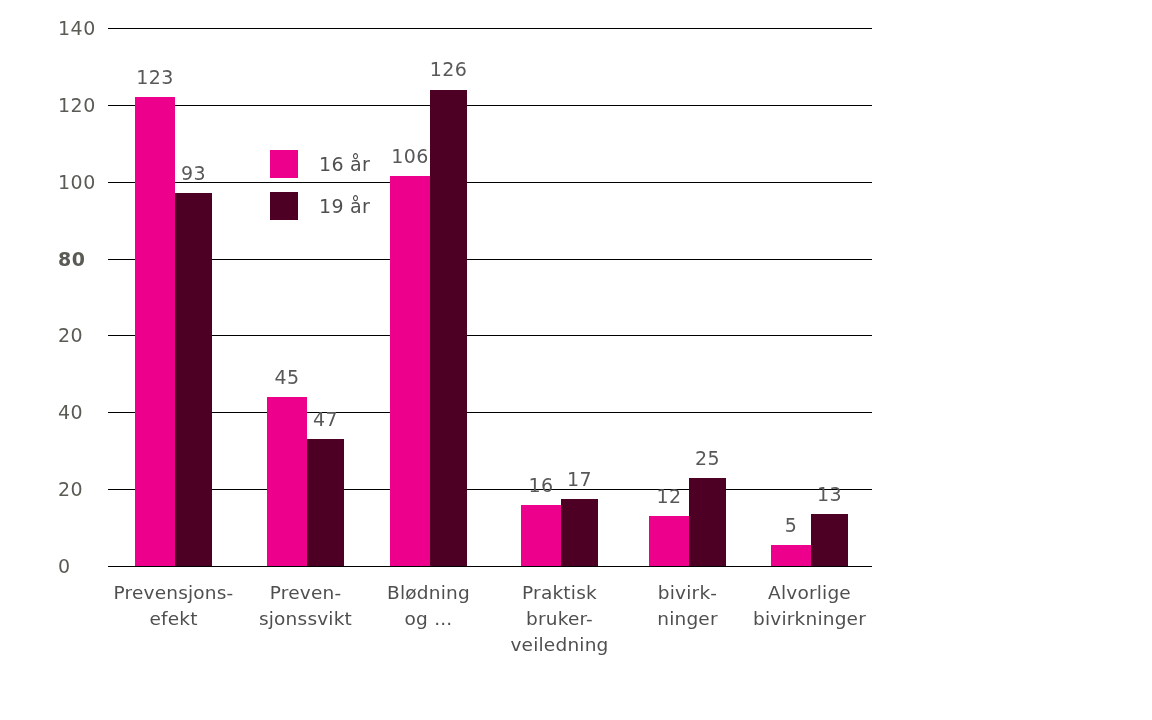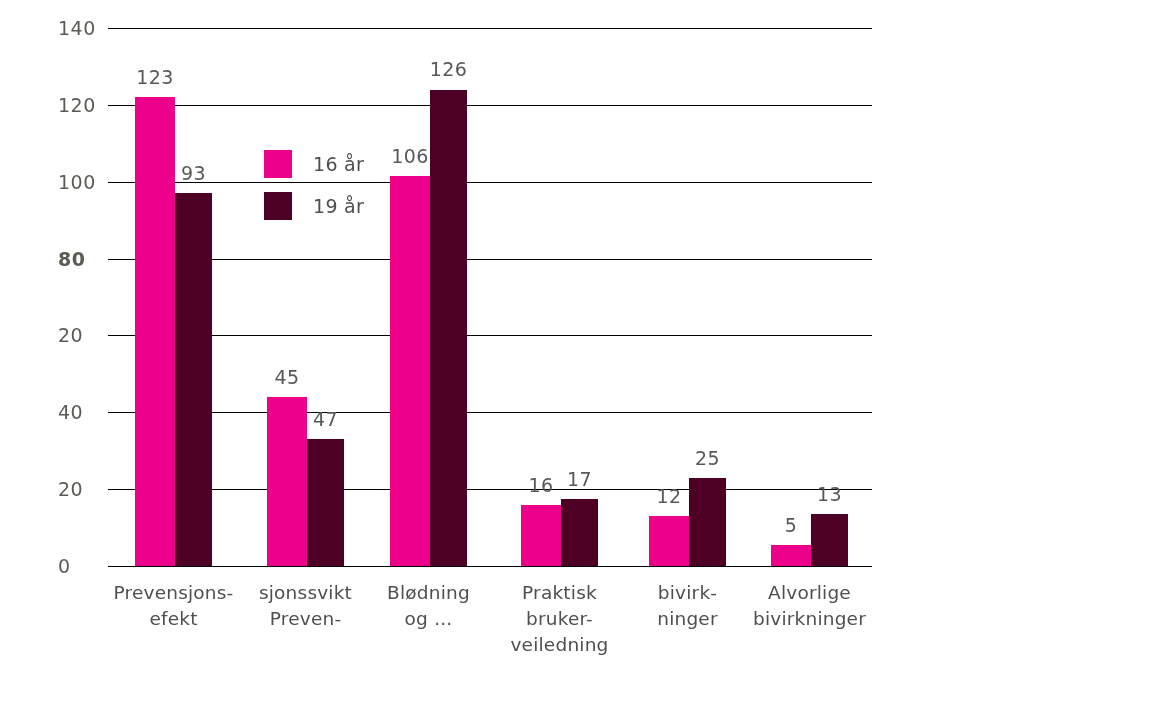--- a/index.html
+++ b/index.html
@@ -83,21 +83,21 @@
     color: #4f4f4f;
     text-align: center;
     transform: translateX(-50%);
     width: 160px;
     letter-spacing: 0.2px;
   }
 
   
   .legend {
     position: absolute;
-    left: 264px;
+    left: 270px;
     top: 143px;
     text-align: right;
   }
   .legend-row {
     display: flex;
     align-items: center;
     height: 42px;
   }
   .legend-swatch {
     width: 28px;
@@ -176,22 +176,22 @@
       <div class="bar-value" style="left: 791px; top: 513.864px;">5</div>
       <div class="bar-value" style="left: 829.5px; top: 483.121px;">13</div>
     </div>
 
   <div id="cats-layer">
       <div class="cat-label" style="left: 173.5px;">
         <div>Prevensjons-</div>
         <div>efekt</div>
       </div>
       <div class="cat-label" style="left: 305.5px;">
+        <div>Preven-</div>
         <div>sjonssvikt</div>
-        <div>Preven-</div>
       </div>
       <div class="cat-label" style="left: 428.5px;">
         <div>Blødning</div>
         <div>og ...</div>
       </div>
       <div class="cat-label" style="left: 559.5px;">
         <div>Praktisk</div>
         <div>bruker-</div>
         <div>veiledning</div>
       </div>

